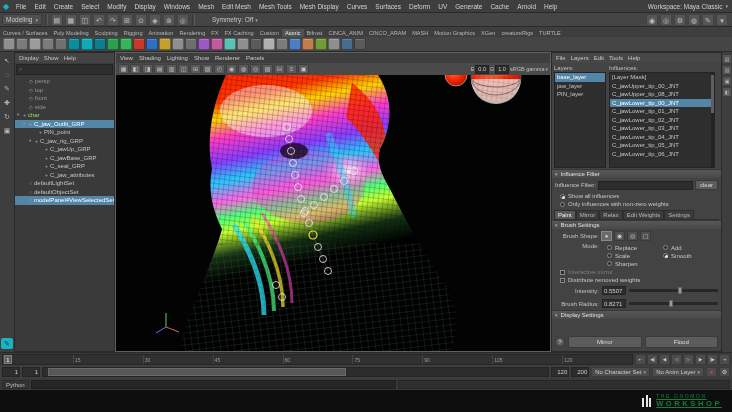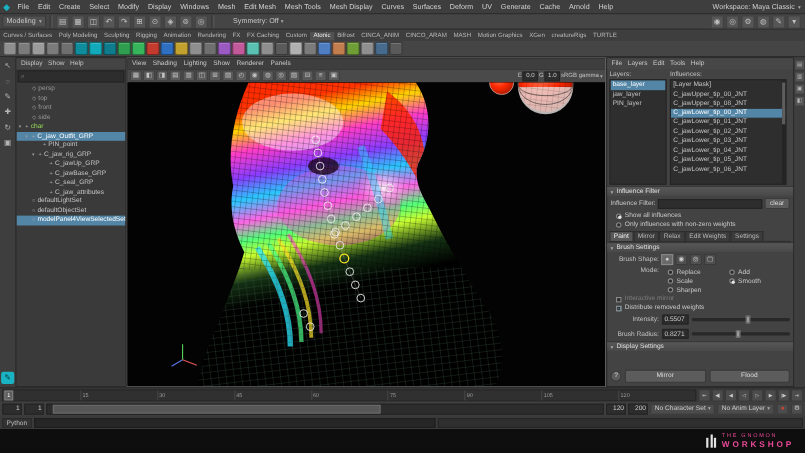--- a/index.html
+++ b/index.html
@@ -158,21 +158,21 @@
   .cmd-input{flex:1.1;height:9px;background:#262626;border:1px solid #1e1e1e;}
   .cmd-output{flex:1;height:9px;background:#2f2f2f;border:1px solid #262626;}
 
   .bottomband{position:absolute;top:390px;left:0;right:0;height:22px;background:#0e0e0e;
               display:flex;align-items:center;justify-content:flex-end;padding-right:10px;gap:5px;}
   .gn-mark{display:flex;gap:1.5px;align-items:flex-end;height:12px;}
   .gn-mark i{display:block;width:2px;background:#e4e4e4;}
   .gn-mark i:nth-child(1){height:9px;}
   .gn-mark i:nth-child(2){height:12px;}
   .gn-mark i:nth-child(3){height:9px;}
-  .gn-text{color:#ec4899;line-height:1.15;}
+  .gn-text{color:#15803d;line-height:1.15;text-decoration:underline;}
   .gn-top{font-size:5px;letter-spacing:1.6px;}
   .gn-bottom{font-size:7.5px;letter-spacing:2.6px;font-weight:bold;}
 </style>
 </head>
 <body>
 
 <div id="app">
 
   <div class="menubar">
     <div class="app-icon">◆</div>

